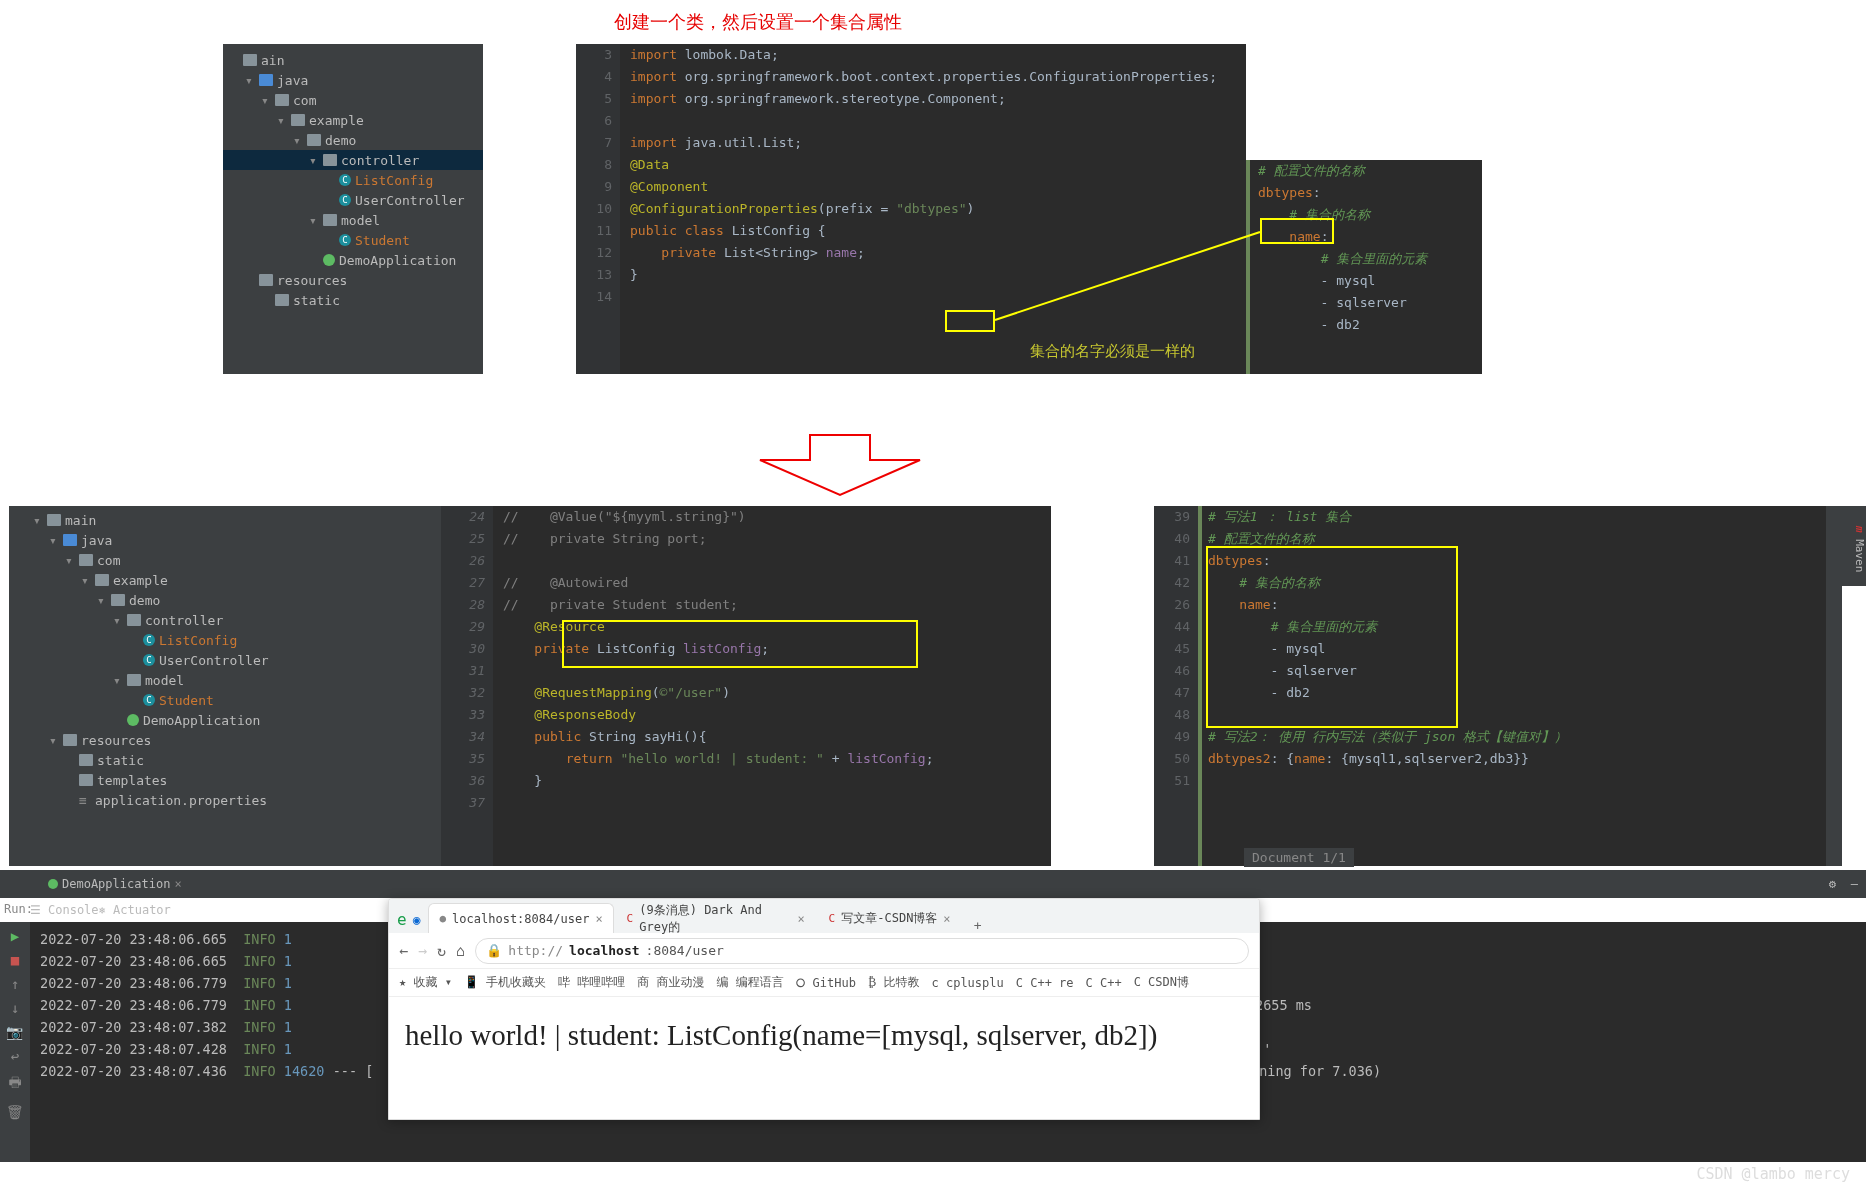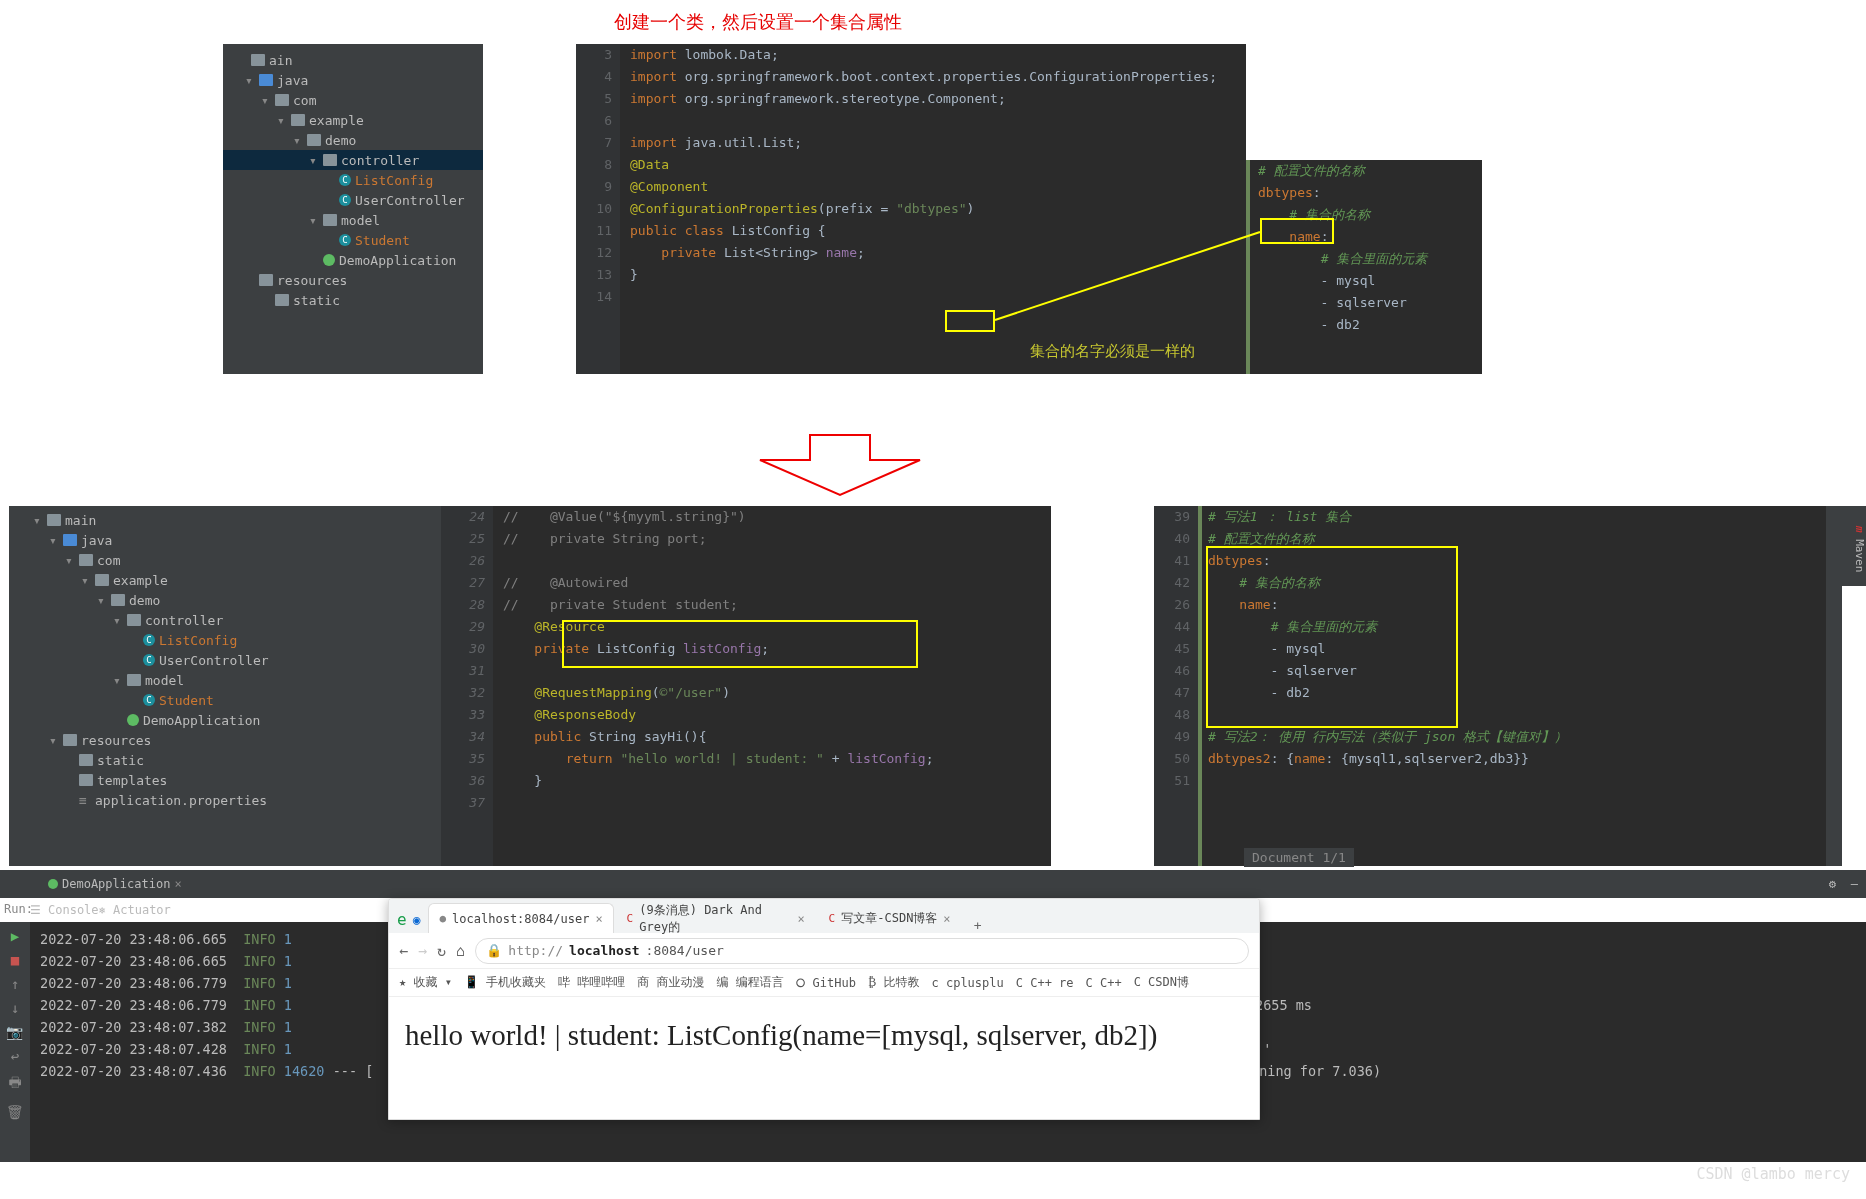--- a/index.html
+++ b/index.html
@@ -98,21 +98,21 @@
 
 
 .yline-svg { position:absolute; pointer-events:none; }
 </style>
 </head>
 <body>
 
 <div class="title-red">创建一个类，然后设置一个集合属性</div>
 
 <div class="top-left-tree" id="tree1">
-    <div class="tree-row" style="padding-left: 12px;">
+    <div class="tree-row" style="padding-left: 4px;">
       <span class="arrow"></span>
       <span class="folder-icon"></span>
       <span class="label">ain</span>
     </div>
     <div class="tree-row" style="padding-left: 20px;">
       <span class="arrow">▾</span>
       <span class="folder-icon blue"></span>
       <span class="label">java</span>
     </div>
     <div class="tree-row" style="padding-left: 36px;">

